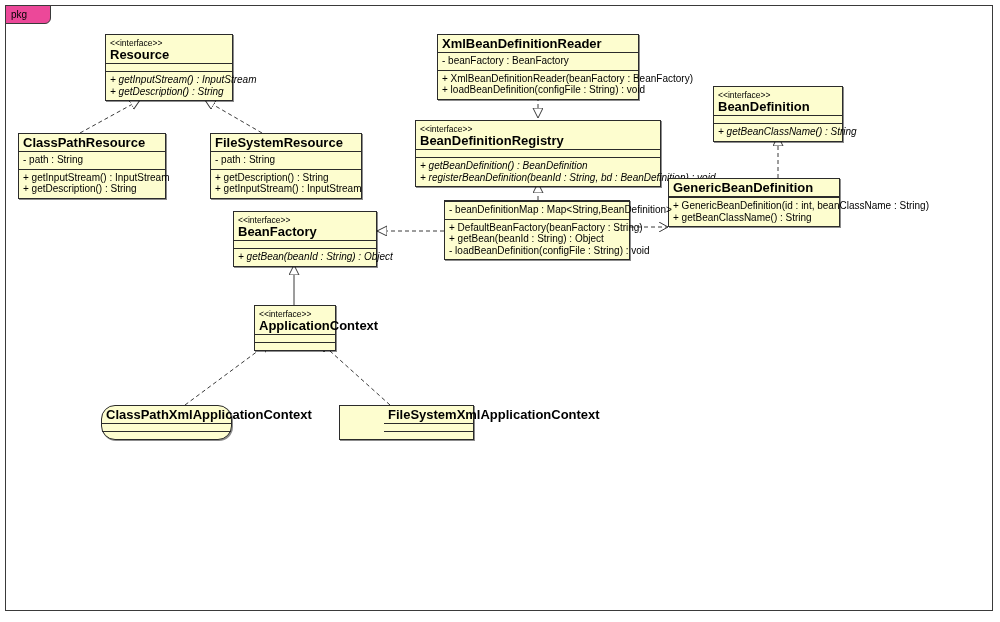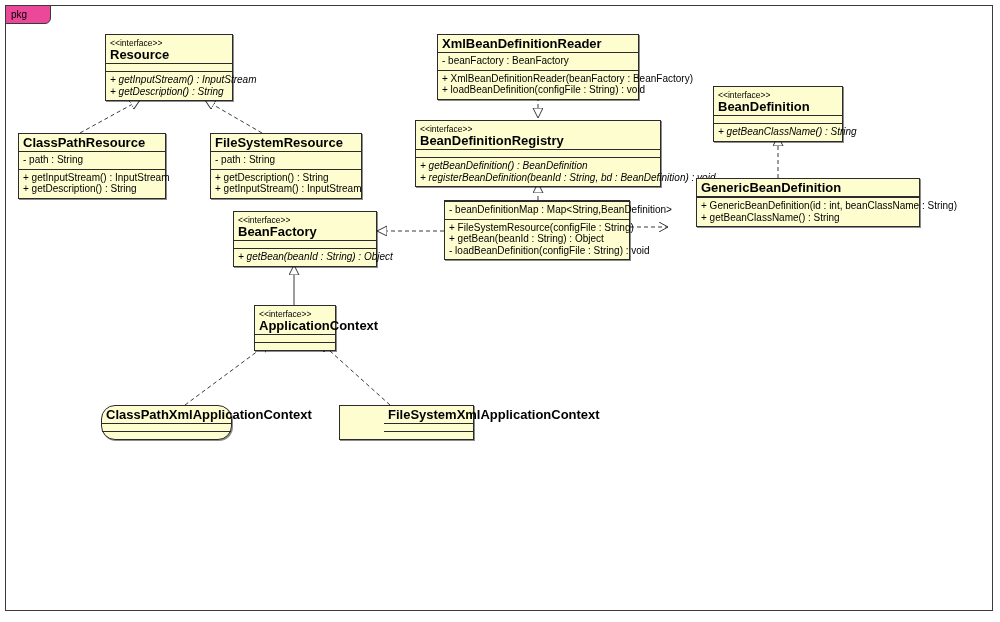--- a/index.html
+++ b/index.html
@@ -253,40 +253,40 @@
       <span class="cname">BeanDefinition</span>
     </div>
     <div class="sep"></div>
     <div class="compart empty"></div>
     <div class="sep"></div>
     <div class="compart">
       <div class="row ital">+ getBeanClassName() : String</div>
     </div>
   </div>
 
-  <div class="uml" style="left:696px; top:178px; width:224px;">
+  <div class="uml" style="left:668px; top:178px; width:172px;">
     <div class="hdr">
       <span class="cname">GenericBeanDefinition</span>
     </div>
     <div class="sep"></div>
     <div class="sep"></div>
     <div class="compart">
       <div class="row">+ GenericBeanDefinition(id : int, beanClassName : String)</div>
       <div class="row">+ getBeanClassName() : String</div>
     </div>
   </div>
 
   <div class="uml" style="left:444px; top:200px; width:186px;">
     <div class="sep"></div>
     <div class="compart">
       <div class="row">- beanDefinitionMap : Map&lt;String,BeanDefinition&gt;</div>
     </div>
     <div class="sep"></div>
     <div class="compart">
-      <div class="row">+ FileSystemResource(configFile : String)</div>
+      <div class="row">+ DefaultBeanFactory(beanFactory : String)</div>
       <div class="row">+ getBean(beanId : String) : Object</div>
       <div class="row">- loadBeanDefinition(configFile : String) : void</div>
     </div>
   </div>
 
   <div class="uml" style="left:233px; top:211px; width:144px;">
     <div class="hdr">
       <span class="stereo">&lt;&lt;interface&gt;&gt;</span>
       <span class="cname">BeanFactory</span>
     </div>

